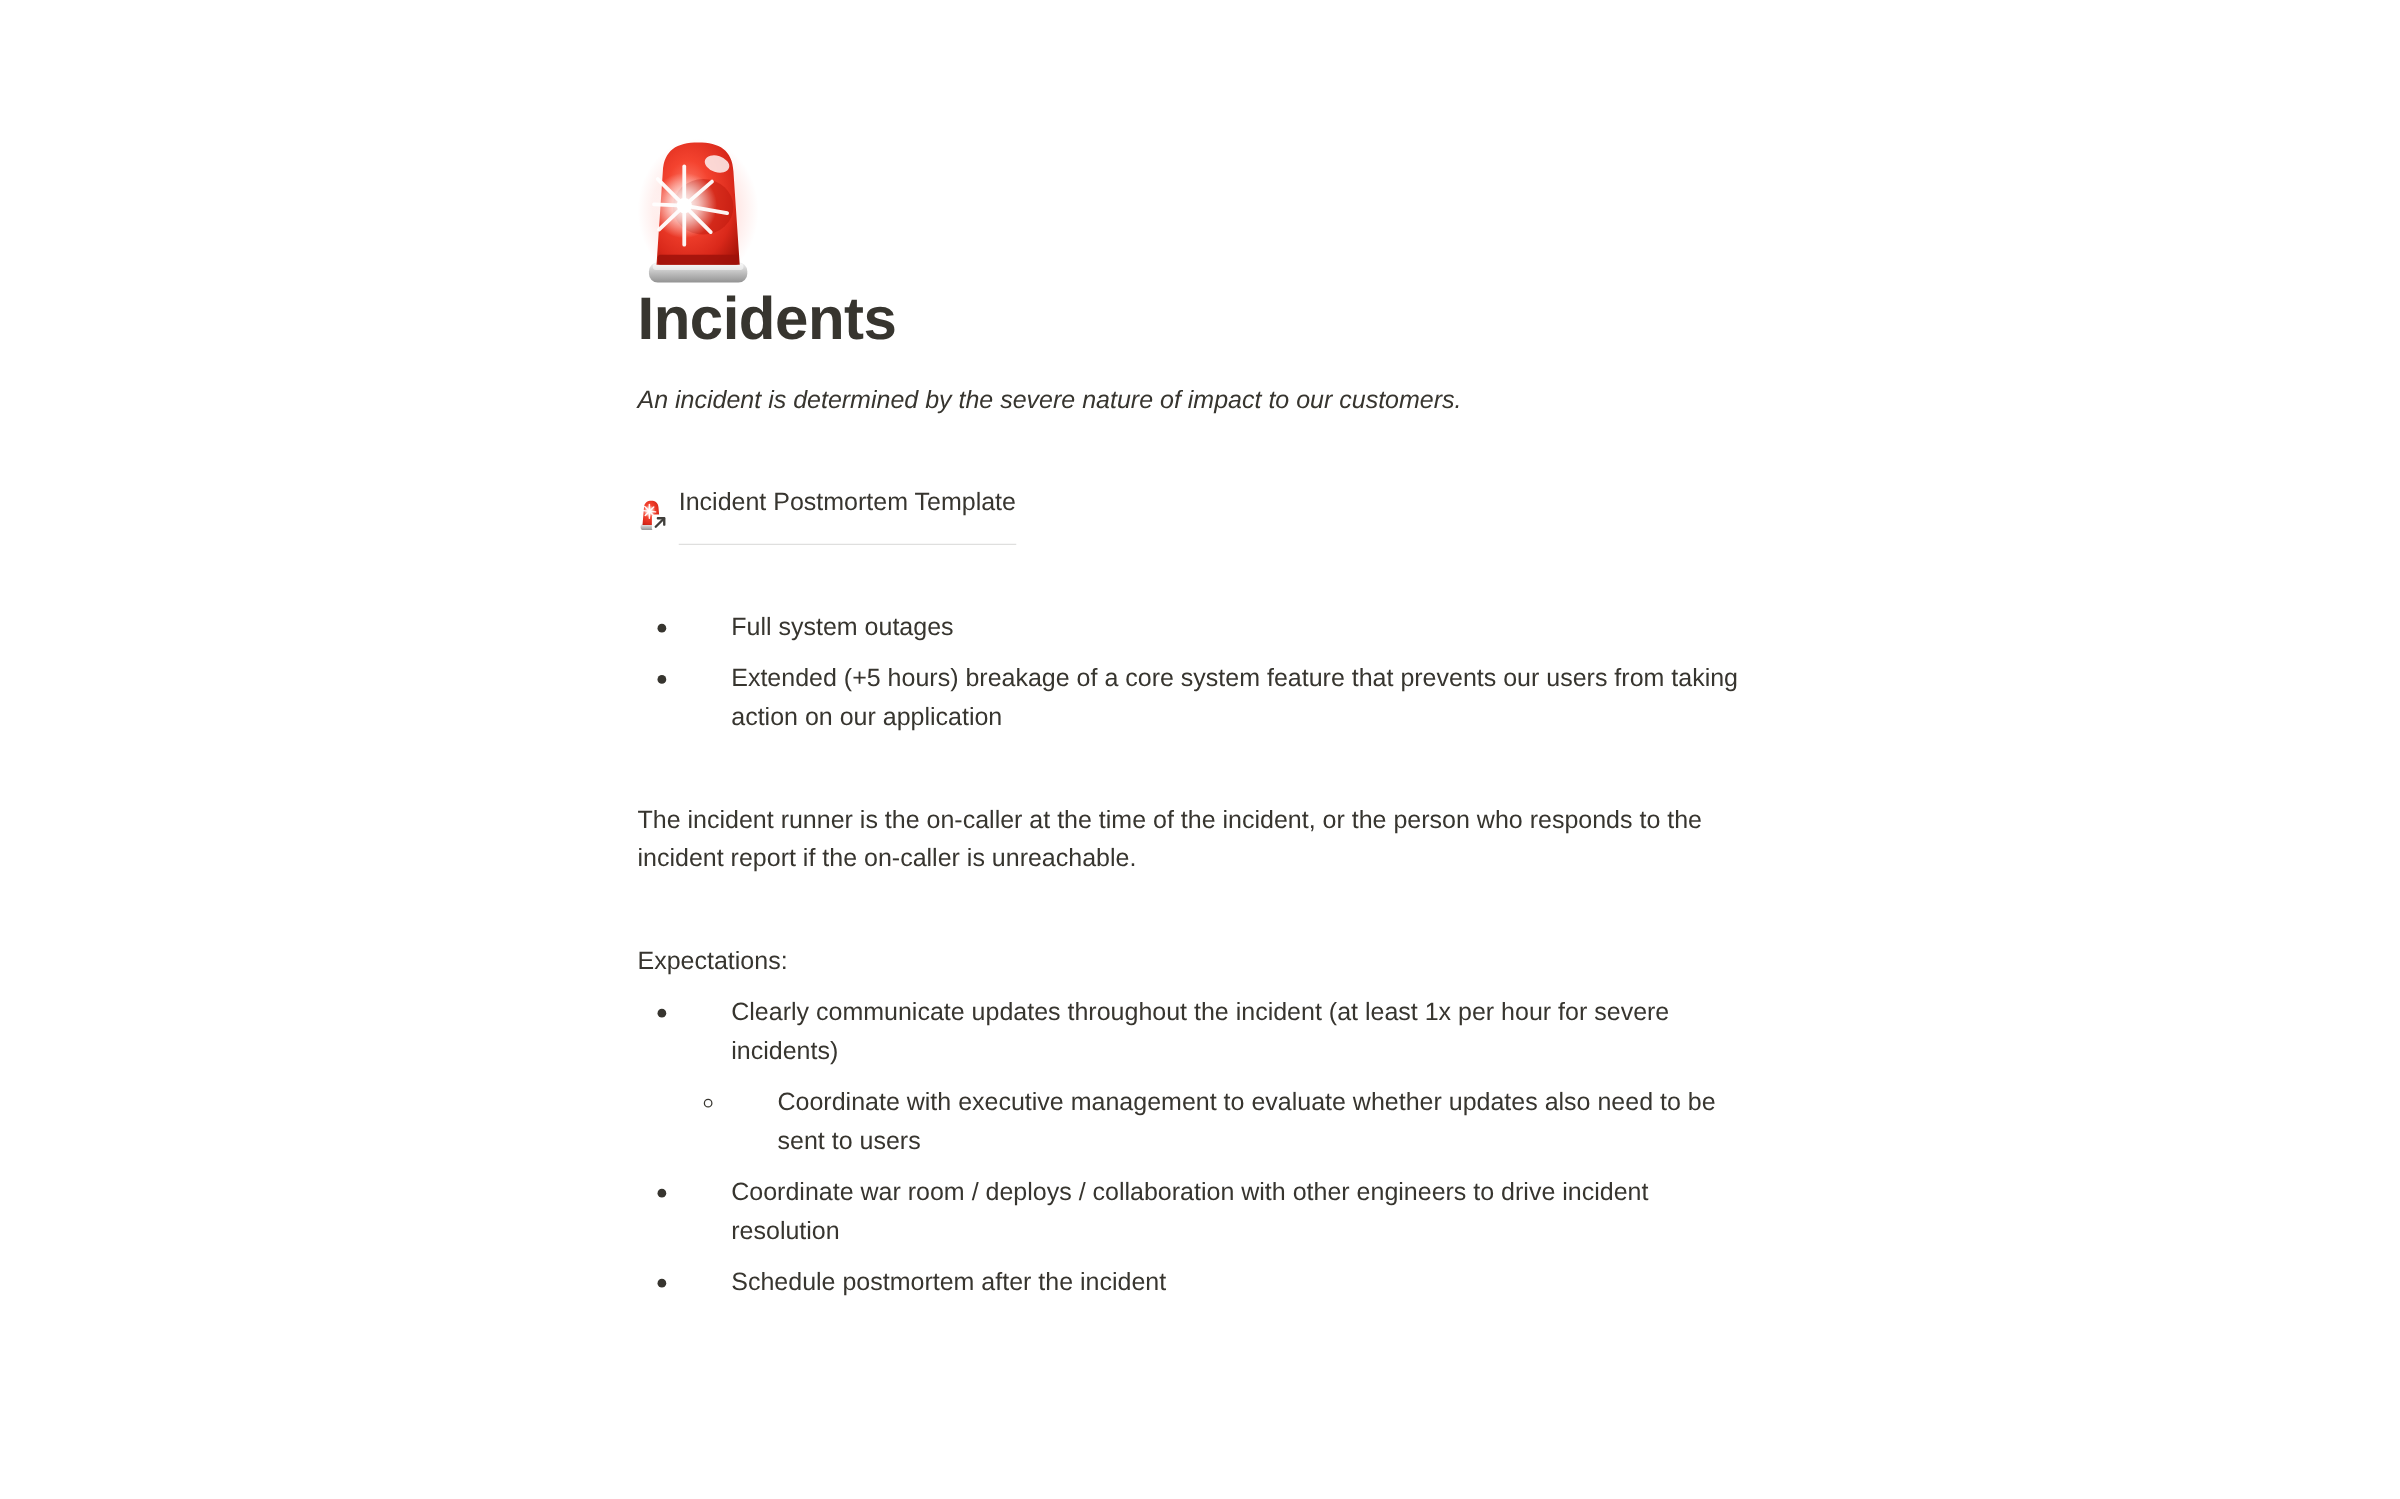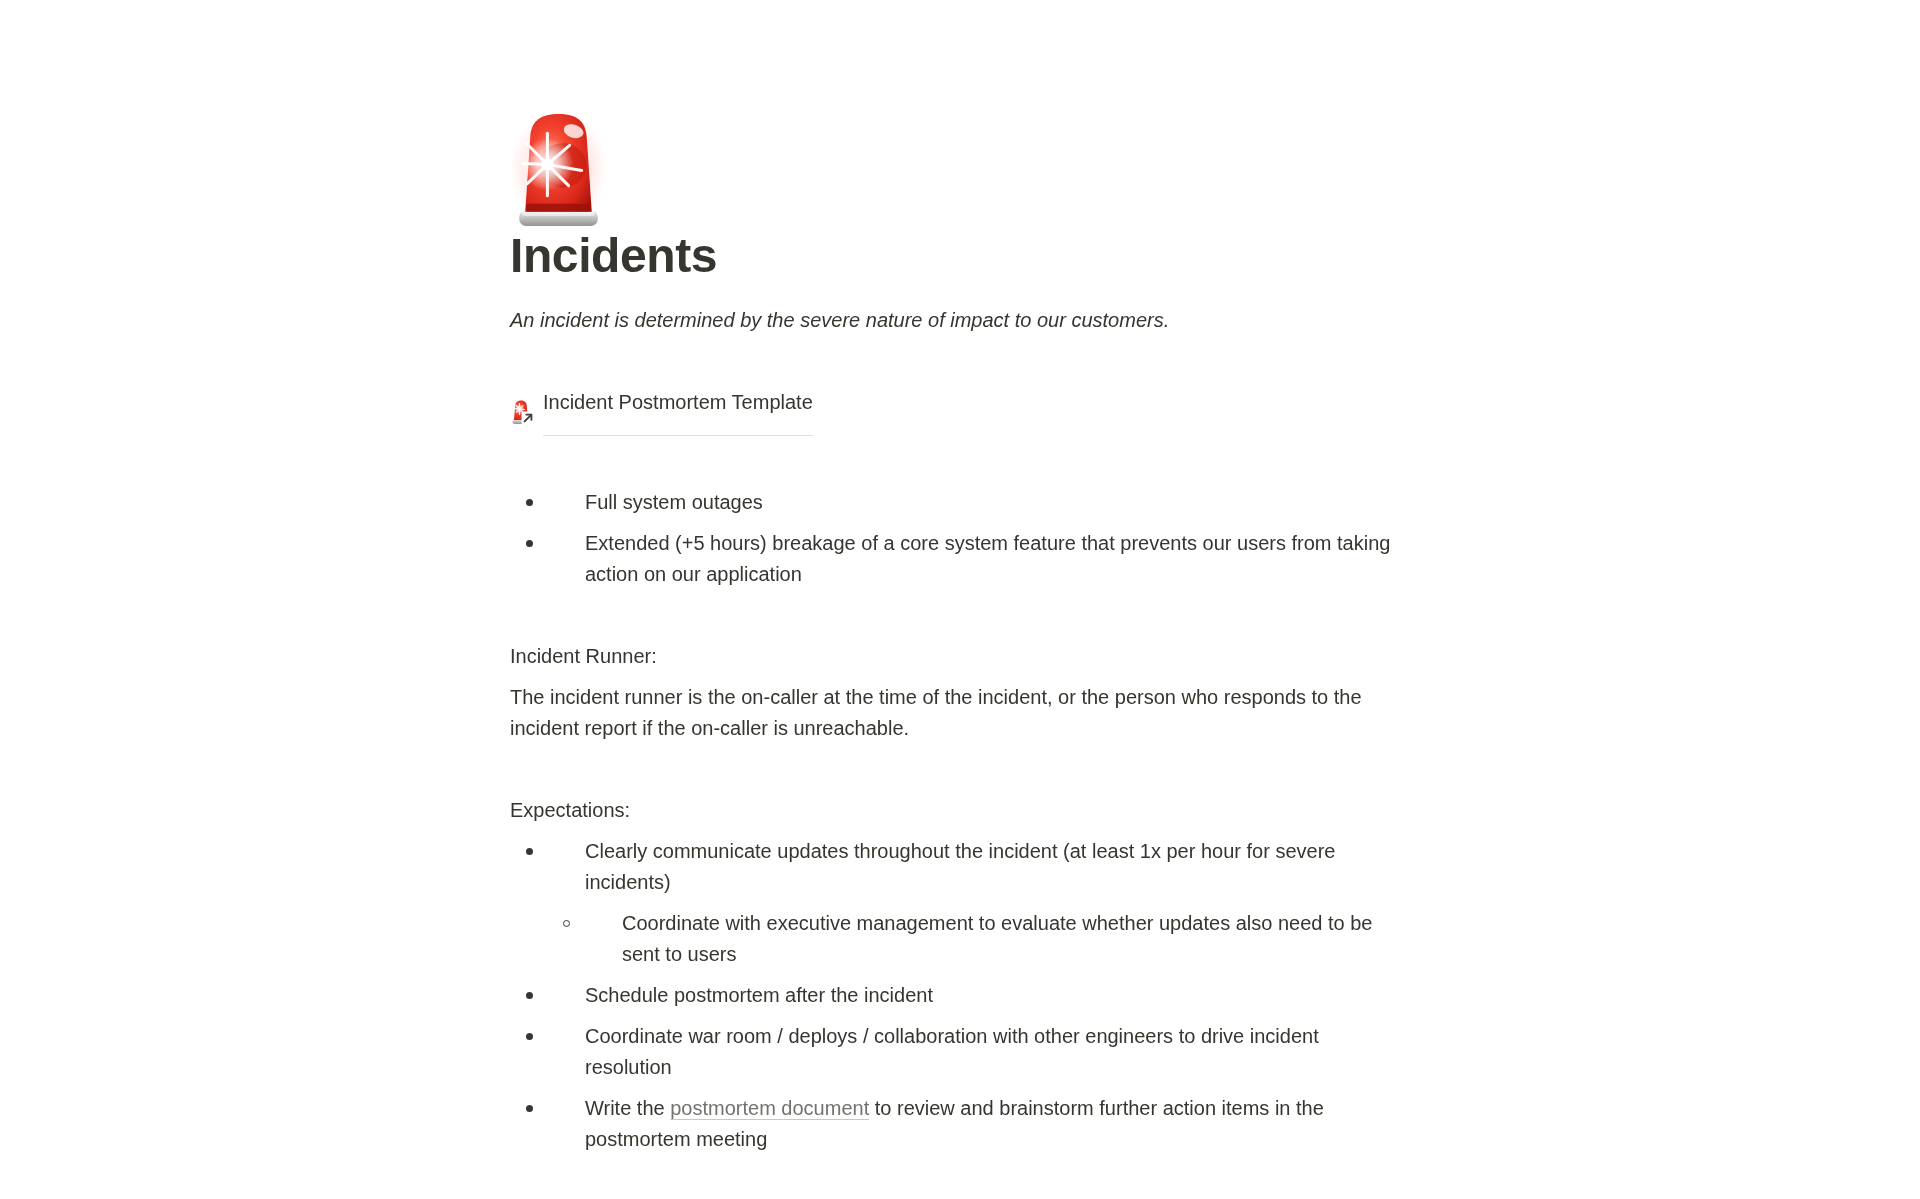--- a/index.html
+++ b/index.html
@@ -186,21 +186,20 @@
 
   <div class="block bullet-item">
     <span class="bullet-marker">
         <span class="disc"></span>
       </span>
     <span class="bullet-text">Extended (+5 hours) breakage of a core system feature that prevents our users from taking action on our application</span>
   </div>
 
   <div class="spacer"></div>
 
-  <p class="block">Incident Runner:</p>
   <p class="block">The incident runner is the on-caller at the time of the incident, or the person who responds to the incident report if the on-caller is unreachable.</p>
 
   <div class="spacer"></div>
 
   <p class="block">Expectations:</p>
 
   <div class="block bullet-item">
     <span class="bullet-marker">
         <span class="disc"></span>
       </span>
@@ -211,30 +210,24 @@
     <span class="bullet-marker">
         <span class="circle"></span>
       </span>
     <span class="bullet-text">Coordinate with executive management to evaluate whether updates also need to be sent to users</span>
   </div>
 
   <div class="block bullet-item">
     <span class="bullet-marker">
         <span class="disc"></span>
       </span>
+    <span class="bullet-text">Coordinate war room / deploys / collaboration with other engineers to drive incident resolution</span>
+  </div>
+
+  <div class="block bullet-item">
+    <span class="bullet-marker">
+        <span class="disc"></span>
+      </span>
     <span class="bullet-text">Schedule postmortem after the incident</span>
   </div>
 
-  <div class="block bullet-item">
-    <span class="bullet-marker">
-        <span class="disc"></span>
-      </span>
-    <span class="bullet-text">Coordinate war room / deploys / collaboration with other engineers to drive incident resolution</span>
-  </div>
-
-  <div class="block bullet-item">
-    <span class="bullet-marker">
-        <span class="disc"></span>
-      </span>
-    <span class="bullet-text"><span>Write the </span><a class="inline-link">postmortem document</a><span> to review and brainstorm further action items in the postmortem meeting</span></span>
-  </div>
 
 </div>
 
 </body></html>

